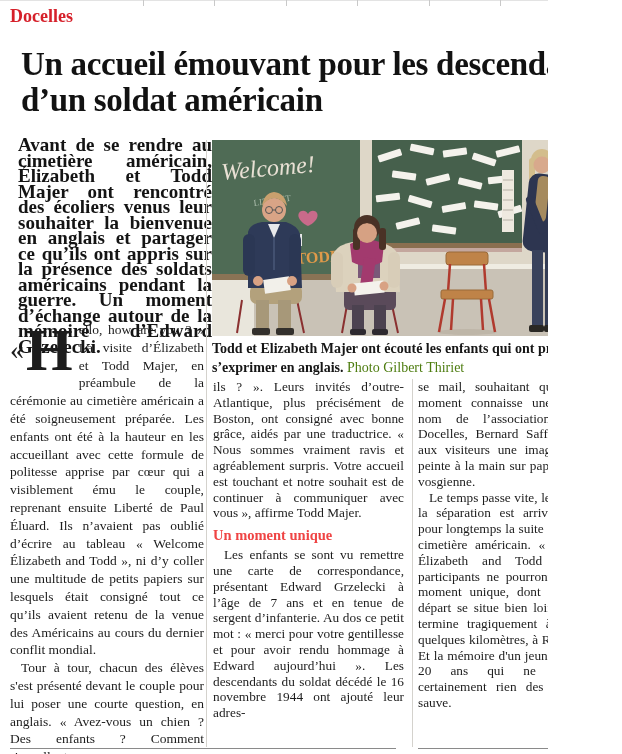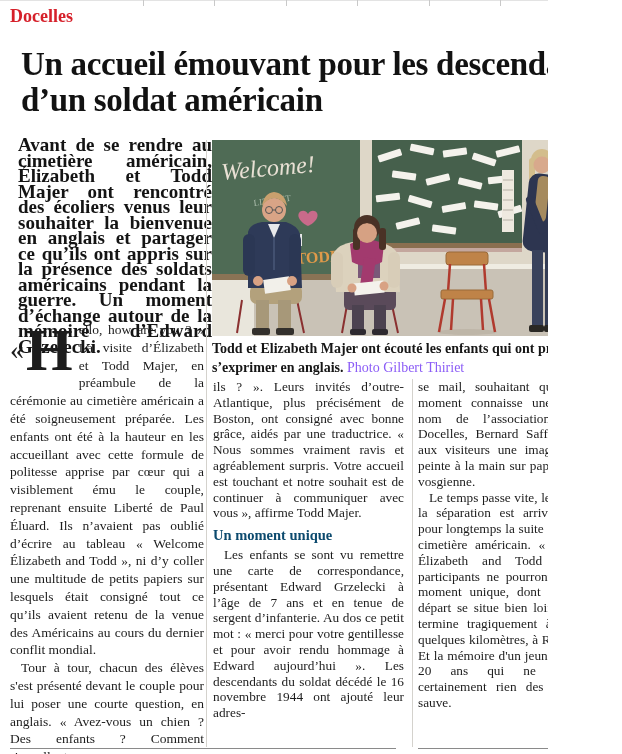--- a/index.html
+++ b/index.html
@@ -22,22 +22,22 @@
   .col2 .body,.col3 .body{font-size:13.3px;line-height:15.8px;}
   .indent{text-indent:11px;}
   .dropwrap{float:left;height:53px;display:flex;align-items:center;padding:2px 6px 0 0;}
   .oq{font-size:28px;line-height:1;font-weight:normal;}
   .dropcap{font-size:60px;line-height:48px;font-weight:bold;margin-left:2px;}
   .ital{}
   .photo{position:absolute;left:212px;top:140px;width:410px;height:196px;margin:0;background:#ded7c8;}
   .photo svg{display:block;width:100%;height:100%;}
   .caption{position:absolute;left:212px;top:340px;width:408px;font-size:14px;line-height:18.5px;}
   .cap-bold{font-weight:bold;color:#161616;}
-  .cap-credit{font-weight:normal;color:#8b5cf6;}
-  .subhead{margin:6px 0 3px 0;font-size:14.5px;font-weight:bold;color:#0c4a6e;}
+  .cap-credit{font-weight:normal;color:#4d7c0f;}
+  .subhead{margin:6px 0 3px 0;font-size:14.5px;font-weight:bold;color:#ef4444;}
   .vrule{position:absolute;width:1px;background:#d4d2cd;}
   .vrule1{left:206px;top:140px;height:607px;}
   .vrule2{left:412px;top:379px;height:368px;}
   .brule{position:absolute;height:1px;background:#8a8a8a;top:748px;}
   .brule1{left:10px;width:386px;}
   .brule2{left:418px;width:196px;}
 </style>
 </head>
 <body>
 

